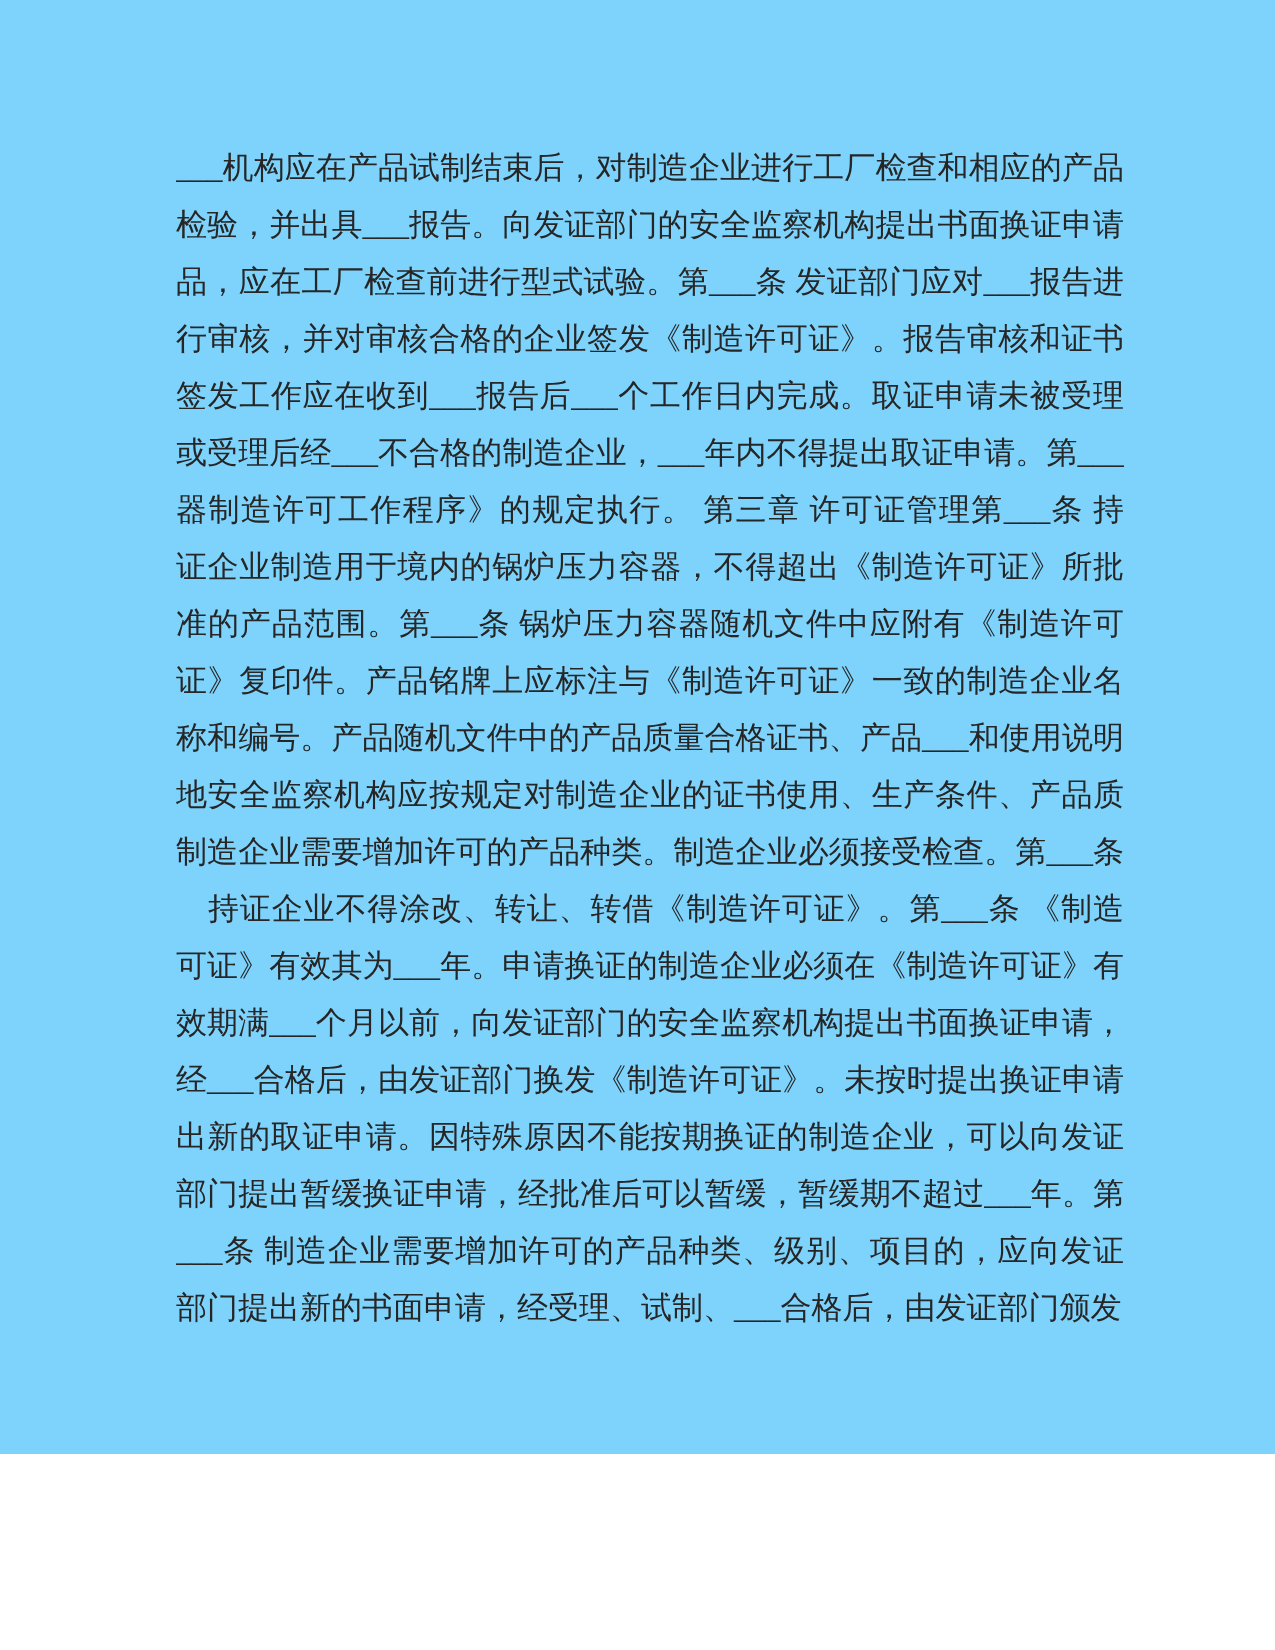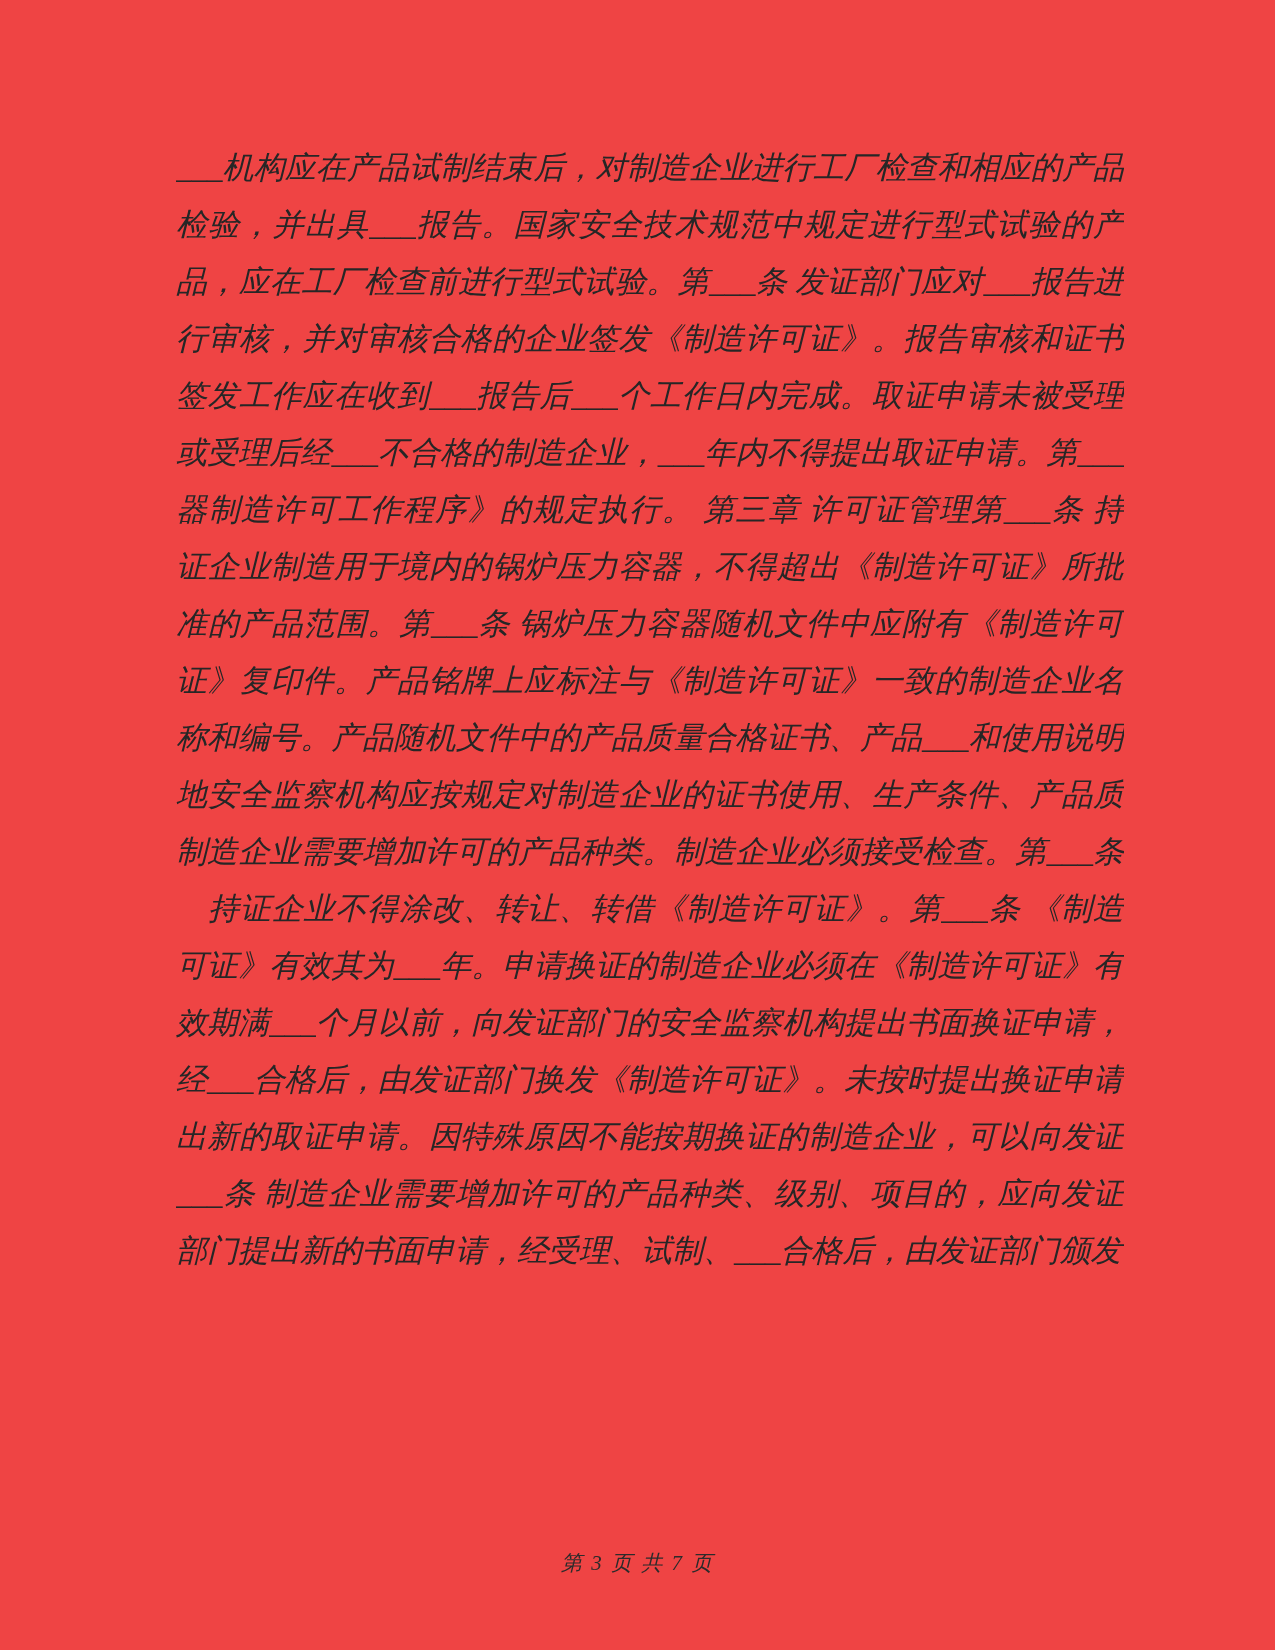--- a/index.html
+++ b/index.html
@@ -3,26 +3,25 @@
 <meta charset="utf-8">
 <style>
   html, body {
     margin: 0;
     padding: 0;
     background: #ffffff;
   }
   .page {
     position: relative;
     width: 1275px;
-    height: 1650px;
-    background: #ef4444;
+    height: 1454px;
+    background: #7dd3fc;
     font-family: "Liberation Serif", "DejaVu Serif", serif;
     color: #262626;
     overflow: hidden;
-    font-style: italic;
   }
   .text-block {
     position: absolute;
     left: 176px;
     top: 139px;
     width: 948px;
   }
   .line {
     height: 57px;
     line-height: 57px;
@@ -49,34 +48,35 @@
     letter-spacing: 2px;
     color: #2b2b2b;
   }
 </style>
 </head>
 <body>
 
 <div class="page">
   <div class="text-block">
     <div class="line">___机构应在产品试制结束后，对制造企业进行工厂检查和相应的产品</div>
-    <div class="line">检验，并出具___报告。国家安全技术规范中规定进行型式试验的产</div>
+    <div class="line">检验，并出具___报告。向发证部门的安全监察机构提出书面换证申请</div>
     <div class="line">品，应在工厂检查前进行型式试验。第___条 发证部门应对___报告进</div>
     <div class="line">行审核，并对审核合格的企业签发《制造许可证》。报告审核和证书</div>
     <div class="line">签发工作应在收到___报告后___个工作日内完成。取证申请未被受理</div>
     <div class="line">或受理后经___不合格的制造企业，___年内不得提出取证申请。第___</div>
     <div class="line">器制造许可工作程序》的规定执行。 第三章 许可证管理第___条 持</div>
     <div class="line">证企业制造用于境内的锅炉压力容器，不得超出《制造许可证》所批</div>
     <div class="line">准的产品范围。第___条 锅炉压力容器随机文件中应附有《制造许可</div>
     <div class="line">证》复印件。产品铭牌上应标注与《制造许可证》一致的制造企业名</div>
     <div class="line">称和编号。产品随机文件中的产品质量合格证书、产品___和使用说明</div>
     <div class="line">地安全监察机构应按规定对制造企业的证书使用、生产条件、产品质</div>
     <div class="line">制造企业需要增加许可的产品种类。制造企业必须接受检查。第___条</div>
     <div class="line">　持证企业不得涂改、转让、转借《制造许可证》。第___条 《制造许</div>
     <div class="line">可证》有效其为___年。申请换证的制造企业必须在《制造许可证》有</div>
     <div class="line">效期满___个月以前，向发证部门的安全监察机构提出书面换证申请，</div>
     <div class="line">经___合格后，由发证部门换发《制造许可证》。未按时提出换证申请</div>
     <div class="line">出新的取证申请。因特殊原因不能按期换证的制造企业，可以向发证</div>
+    <div class="line">部门提出暂缓换证申请，经批准后可以暂缓，暂缓期不超过___年。第</div>
     <div class="line">___条 制造企业需要增加许可的产品种类、级别、项目的，应向发证</div>
     <div class="line last">部门提出新的书面申请，经受理、试制、___合格后，由发证部门颁发</div>
   </div>
   <div class="footer">第 3 页 共 7 页</div>
 </div>
 
 </body></html>

